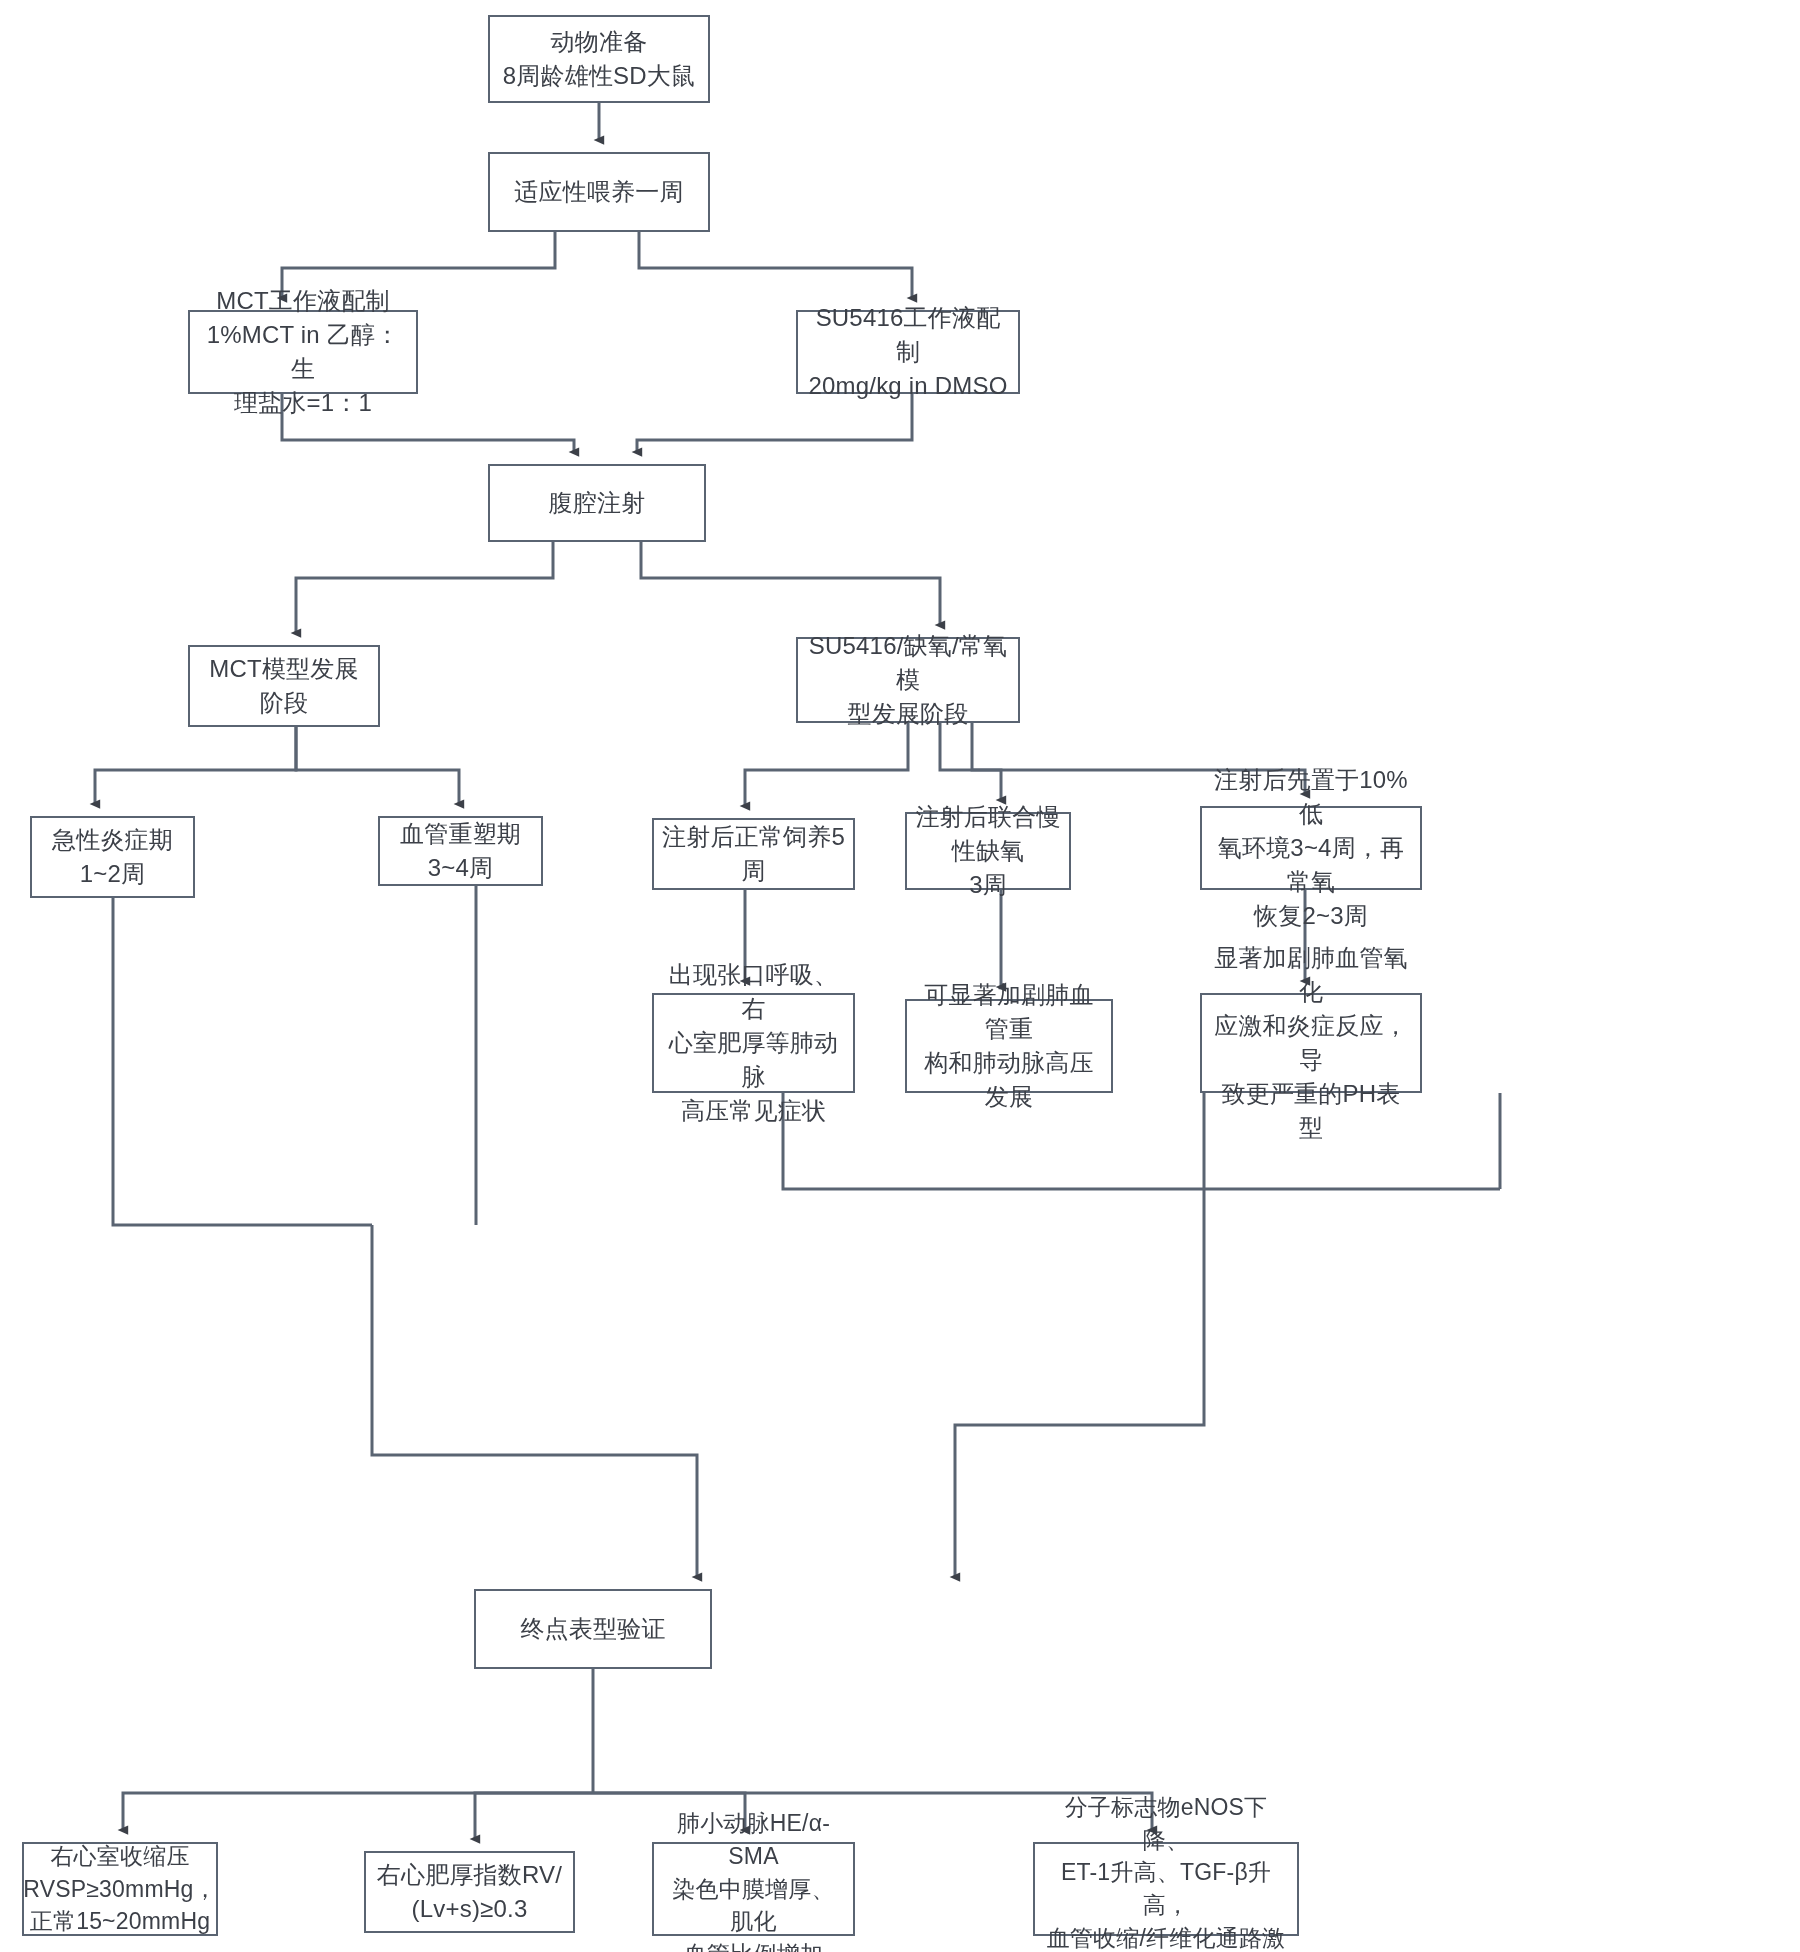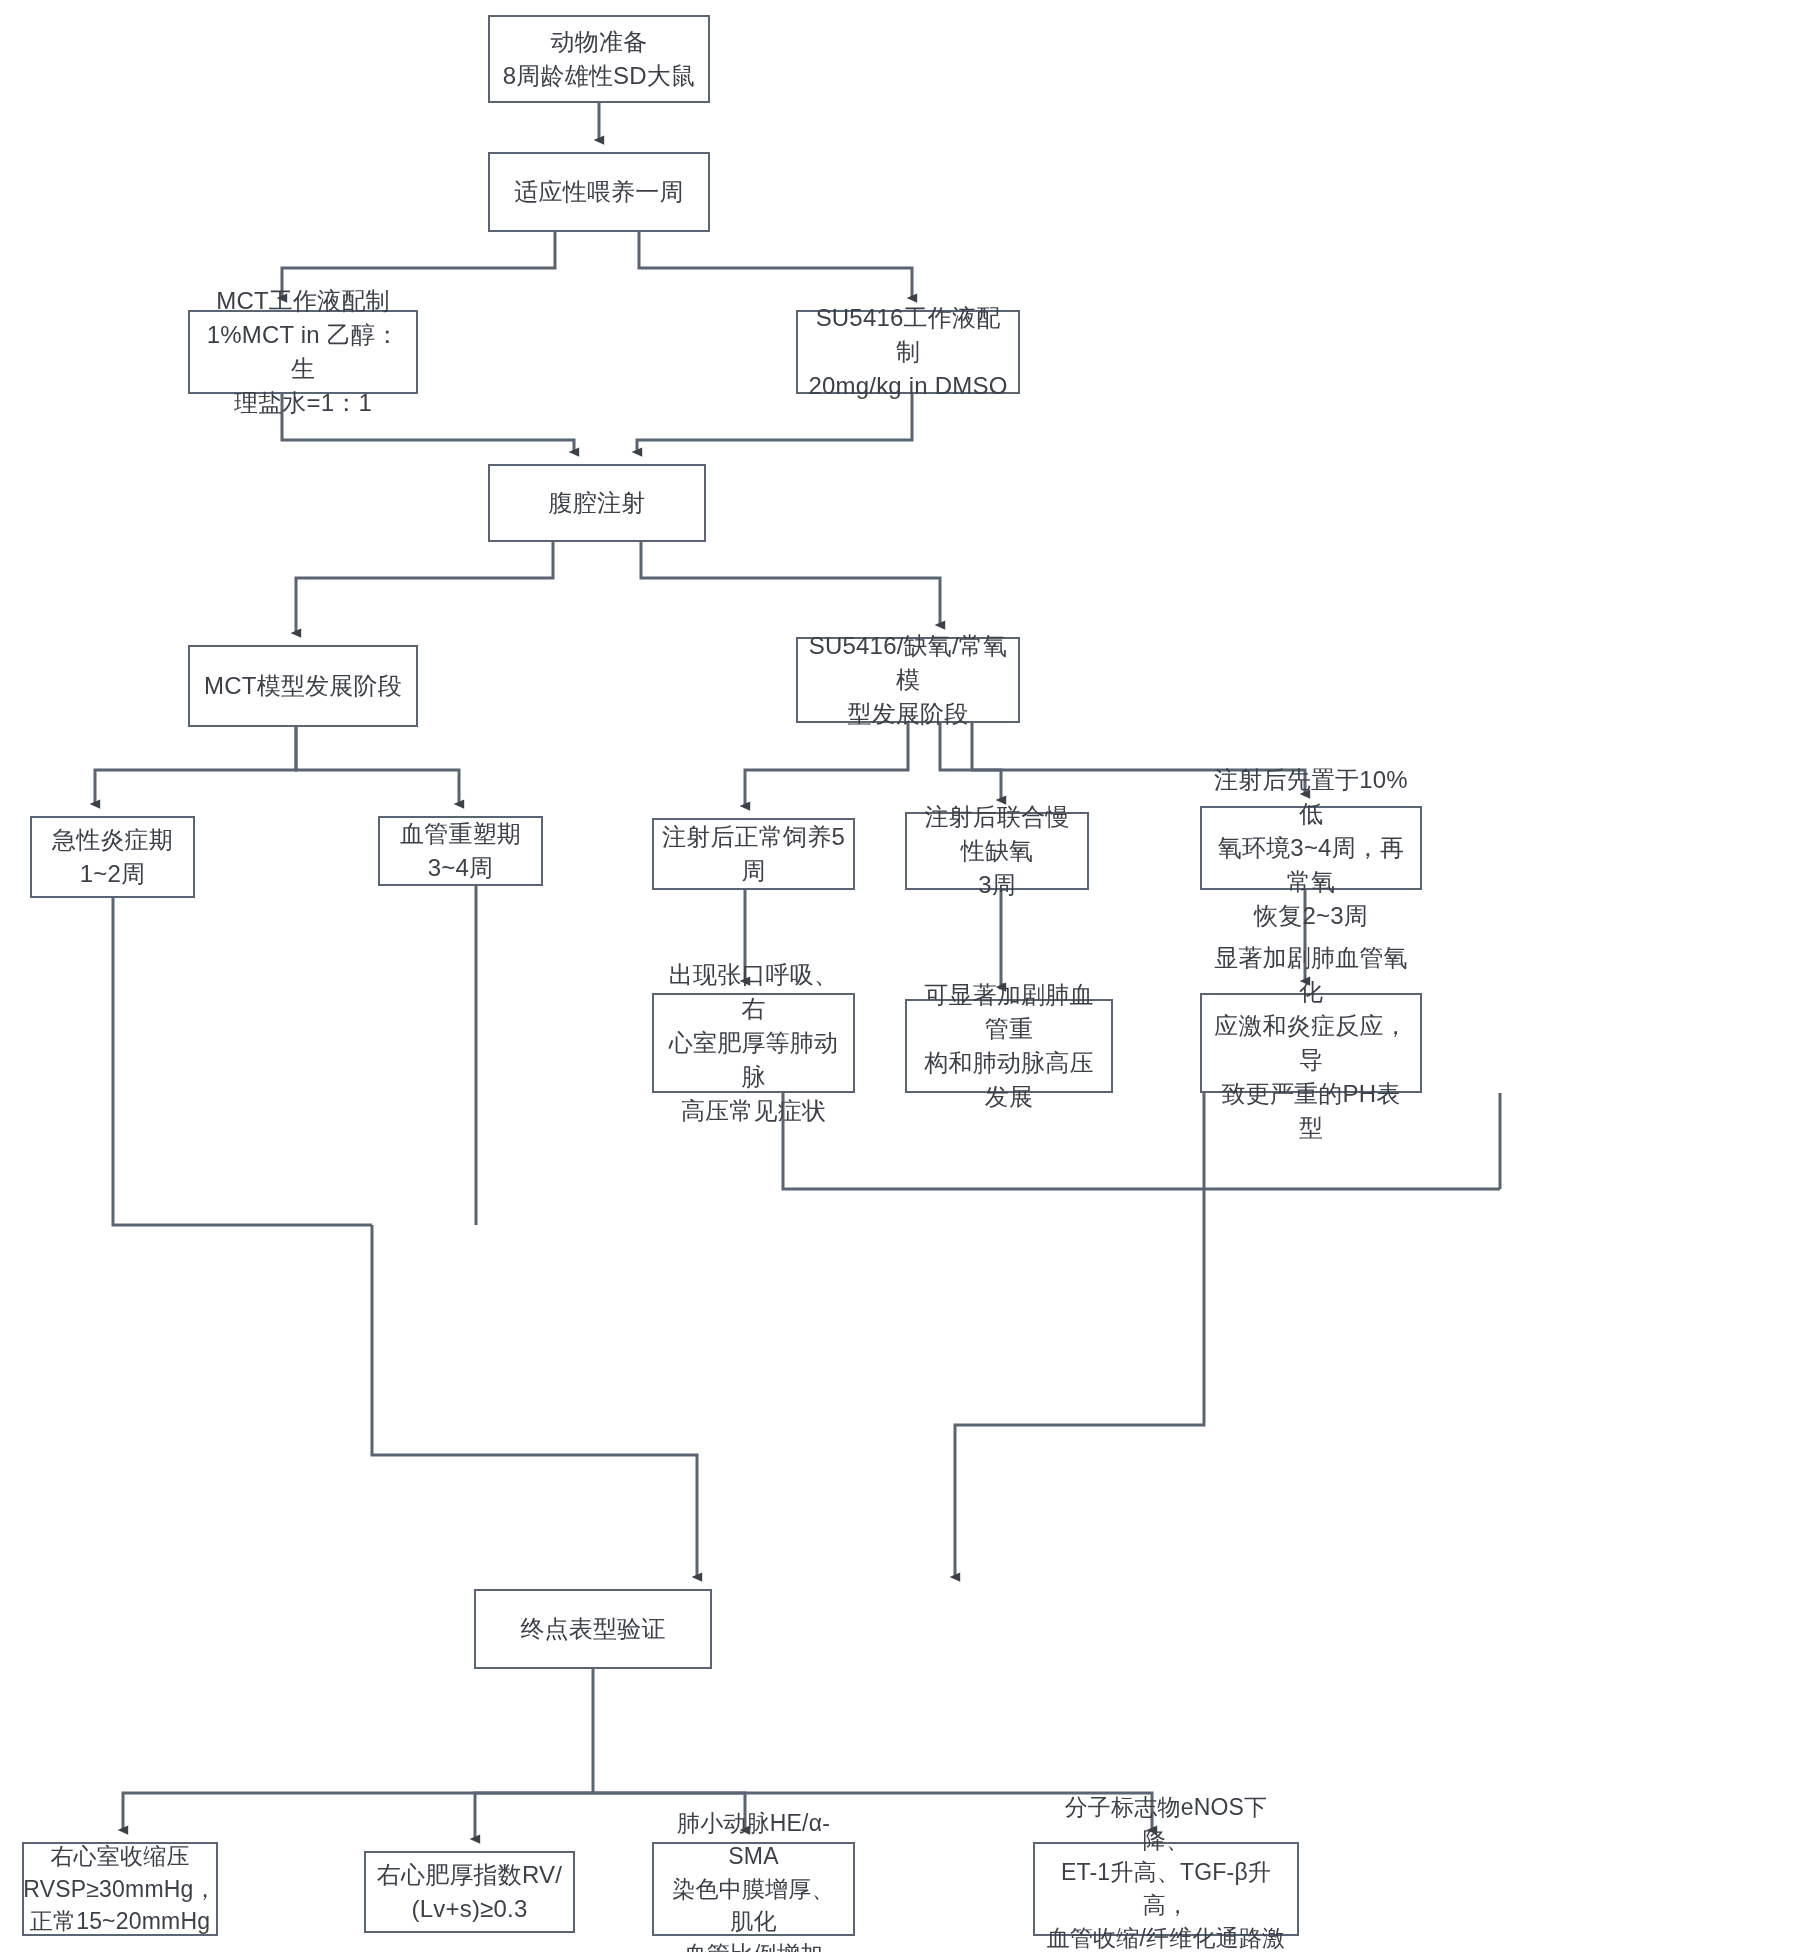--- a/index.html
+++ b/index.html
@@ -100,34 +100,34 @@
 
   <div class="node" style="left:188px;top:310px;width:230px;height:84px;">MCT工作液配制
 1%MCT in 乙醇：生
 理盐水=1：1</div>
 
   <div class="node" style="left:796px;top:310px;width:224px;height:84px;">SU5416工作液配制
 20mg/kg in DMSO</div>
 
   <div class="node" style="left:488px;top:464px;width:218px;height:78px;">腹腔注射</div>
 
-  <div class="node" style="left:188px;top:645px;width:230px;height:82px;">MCT模型发展阶段</div>
+  <div class="node" style="left:188px;top:645px;width:192px;height:82px;">MCT模型发展阶段</div>
 
   <div class="node" style="left:796px;top:637px;width:224px;height:86px;">SU5416/缺氧/常氧模
 型发展阶段</div>
 
   <div class="node" style="left:30px;top:816px;width:165px;height:82px;">急性炎症期
 1~2周</div>
 
   <div class="node" style="left:378px;top:816px;width:165px;height:70px;">血管重塑期
 3~4周</div>
 
   <div class="node" style="left:652px;top:818px;width:203px;height:72px;">注射后正常饲养5周</div>
 
-  <div class="node" style="left:905px;top:812px;width:184px;height:78px;">注射后联合慢性缺氧
+  <div class="node" style="left:905px;top:812px;width:166px;height:78px;">注射后联合慢性缺氧
 3周</div>
 
   <div class="node" style="left:1200px;top:806px;width:222px;height:84px;font-size:24px;">注射后先置于10%低
 氧环境3~4周，再常氧
 恢复2~3周</div>
 
   <div class="node" style="left:652px;top:993px;width:203px;height:100px;">出现张口呼吸、右
 心室肥厚等肺动脉
 高压常见症状</div>
 

